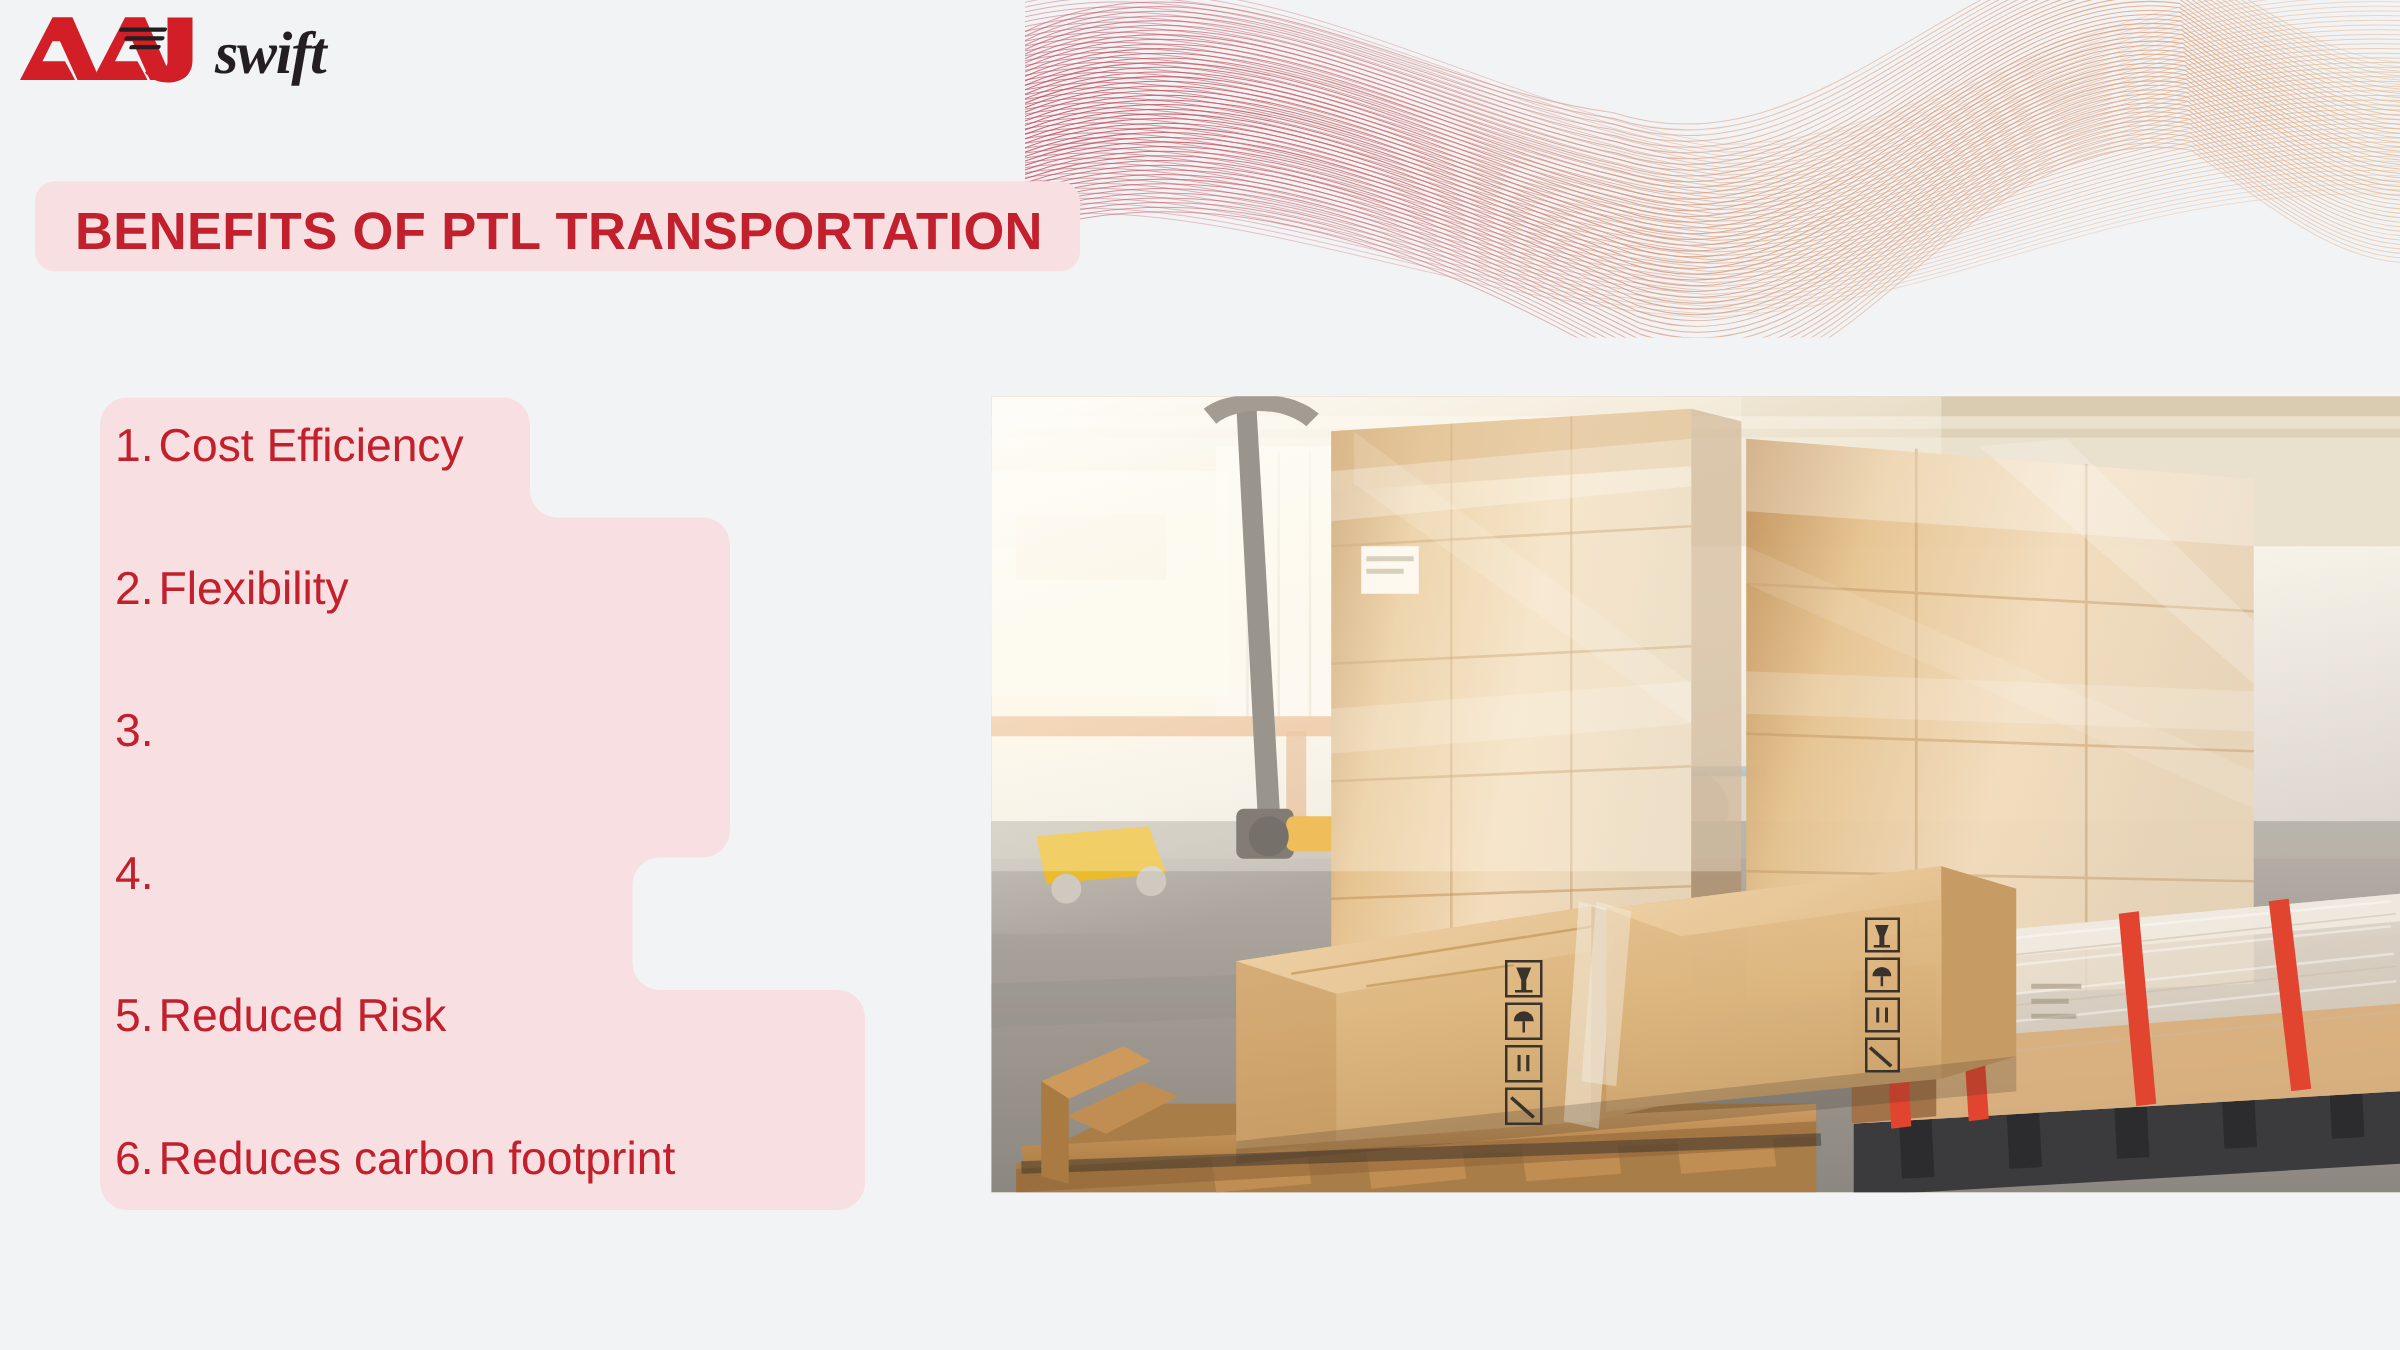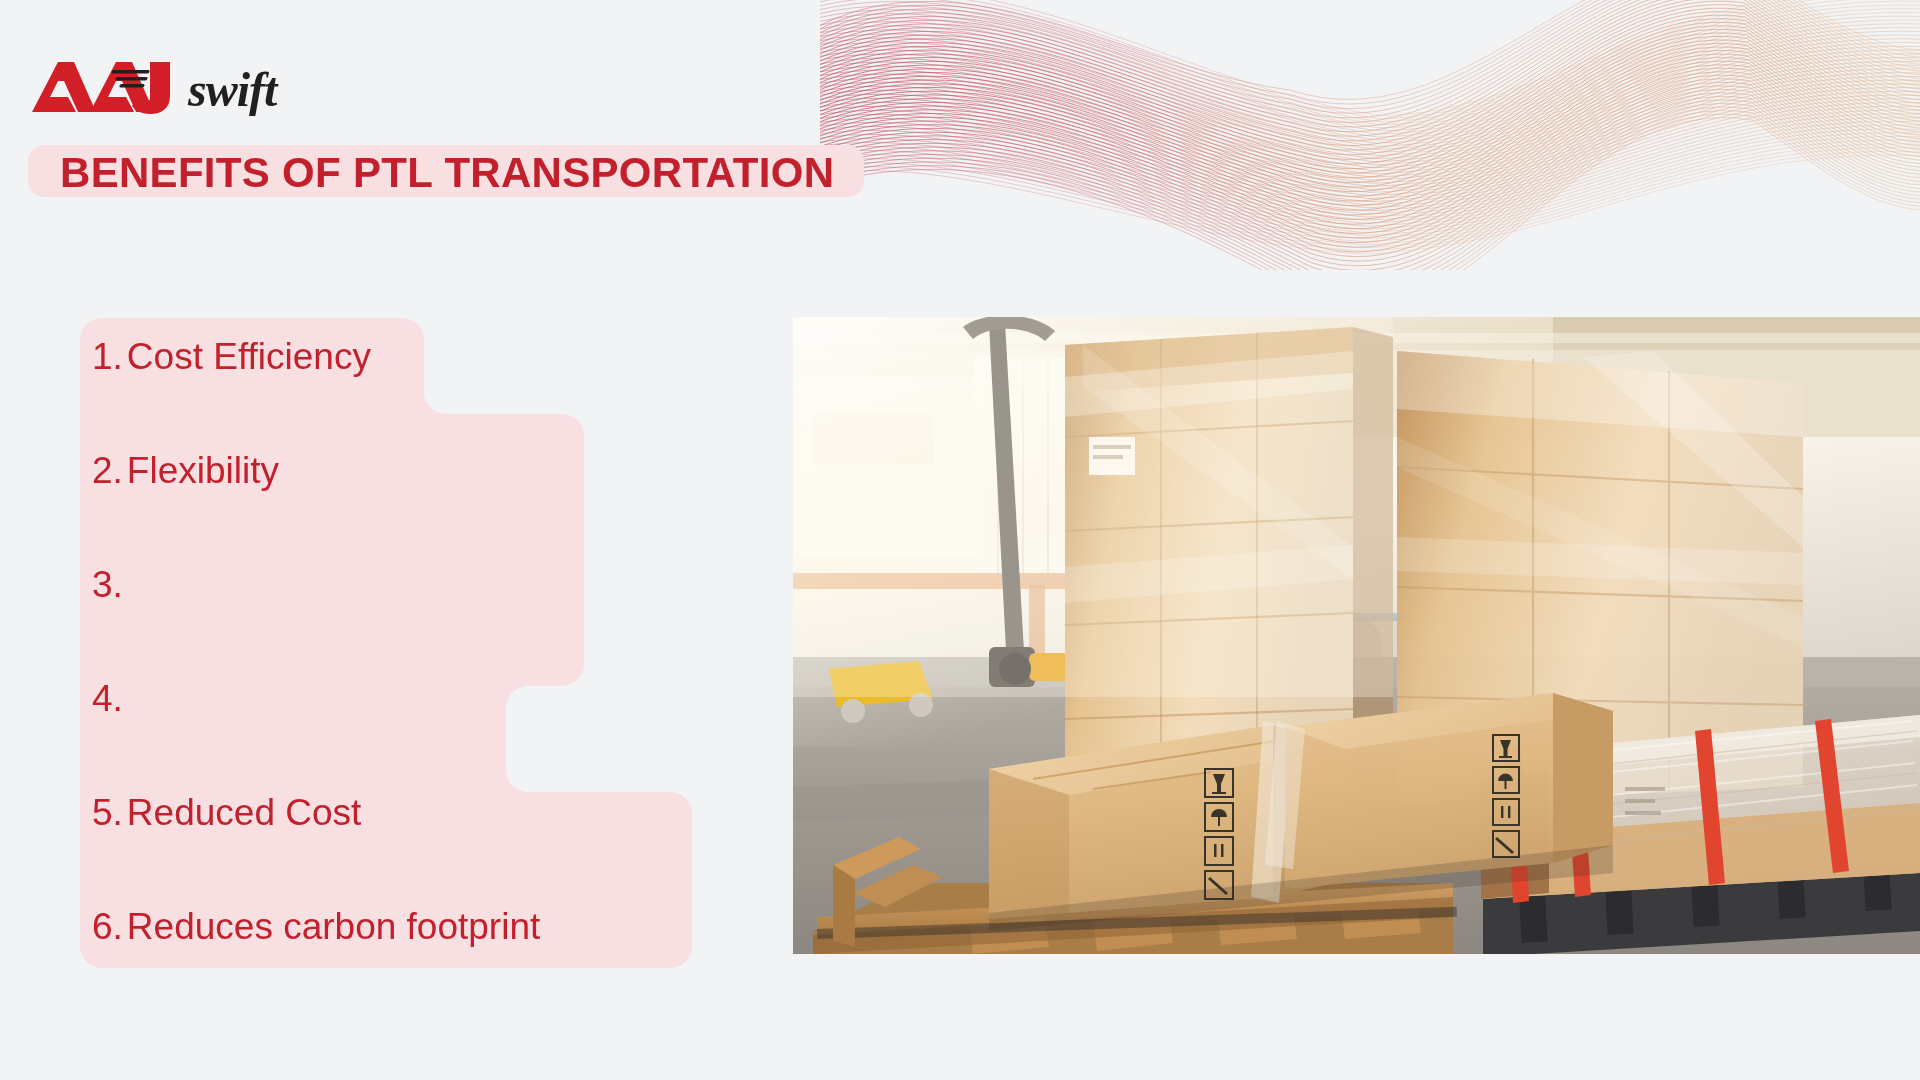--- a/index.html
+++ b/index.html
@@ -16,35 +16,34 @@
     position:absolute;
     top:-40px; right:-10px;
     width:1110px; height:310px;
     pointer-events:none;
     z-index:0;
   }
 
   
   .logo {
     position:absolute;
-    left:28px; top:8px;
+    left:12px; top:8px;
     height:62px;
     display:flex; align-items:center;
     z-index:5;
-    margin-top:48px;
   }
   .logo-mark { height:62px; width:auto; display:block; }
 
   
   .title-banner {
     position:absolute;
     left:28px; top:145px;
-    height:52px;
-    padding:0 30px 0 32px;
-    display:flex; align-items:flex-end;
+    height:72px;
+    padding:16px 30px 0 32px;
+    display:flex; align-items:flex-start;
     background:#F8DFE1;
     border-radius:16px;
     z-index:5;
   }
   .title-text {
     font-size:42px;
     font-weight:bold;
     letter-spacing:0.3px;
     color:#C2202C;
     white-space:nowrap;
@@ -270,21 +269,21 @@
       <span class="benefit-label">Flexibility</span>
     </li>
     <li class="benefit-item bi-2">
       <span class="benefit-num">3.</span>
     </li>
     <li class="benefit-item bi-3">
       <span class="benefit-num">4.</span>
     </li>
     <li class="benefit-item bi-4">
       <span class="benefit-num">5.</span>
-      <span class="benefit-label">Reduced Cost</span>
+      <span class="benefit-label">Reduced Risk</span>
     </li>
     <li class="benefit-item bi-5">
       <span class="benefit-num">6.</span>
       <span class="benefit-label">Reduces carbon footprint</span>
     </li>
   </ul>
 </div>
 
 <div class="photo">
   <svg viewBox="0 0 1127 637" preserveAspectRatio="none" xmlns="http://www.w3.org/2000/svg">

